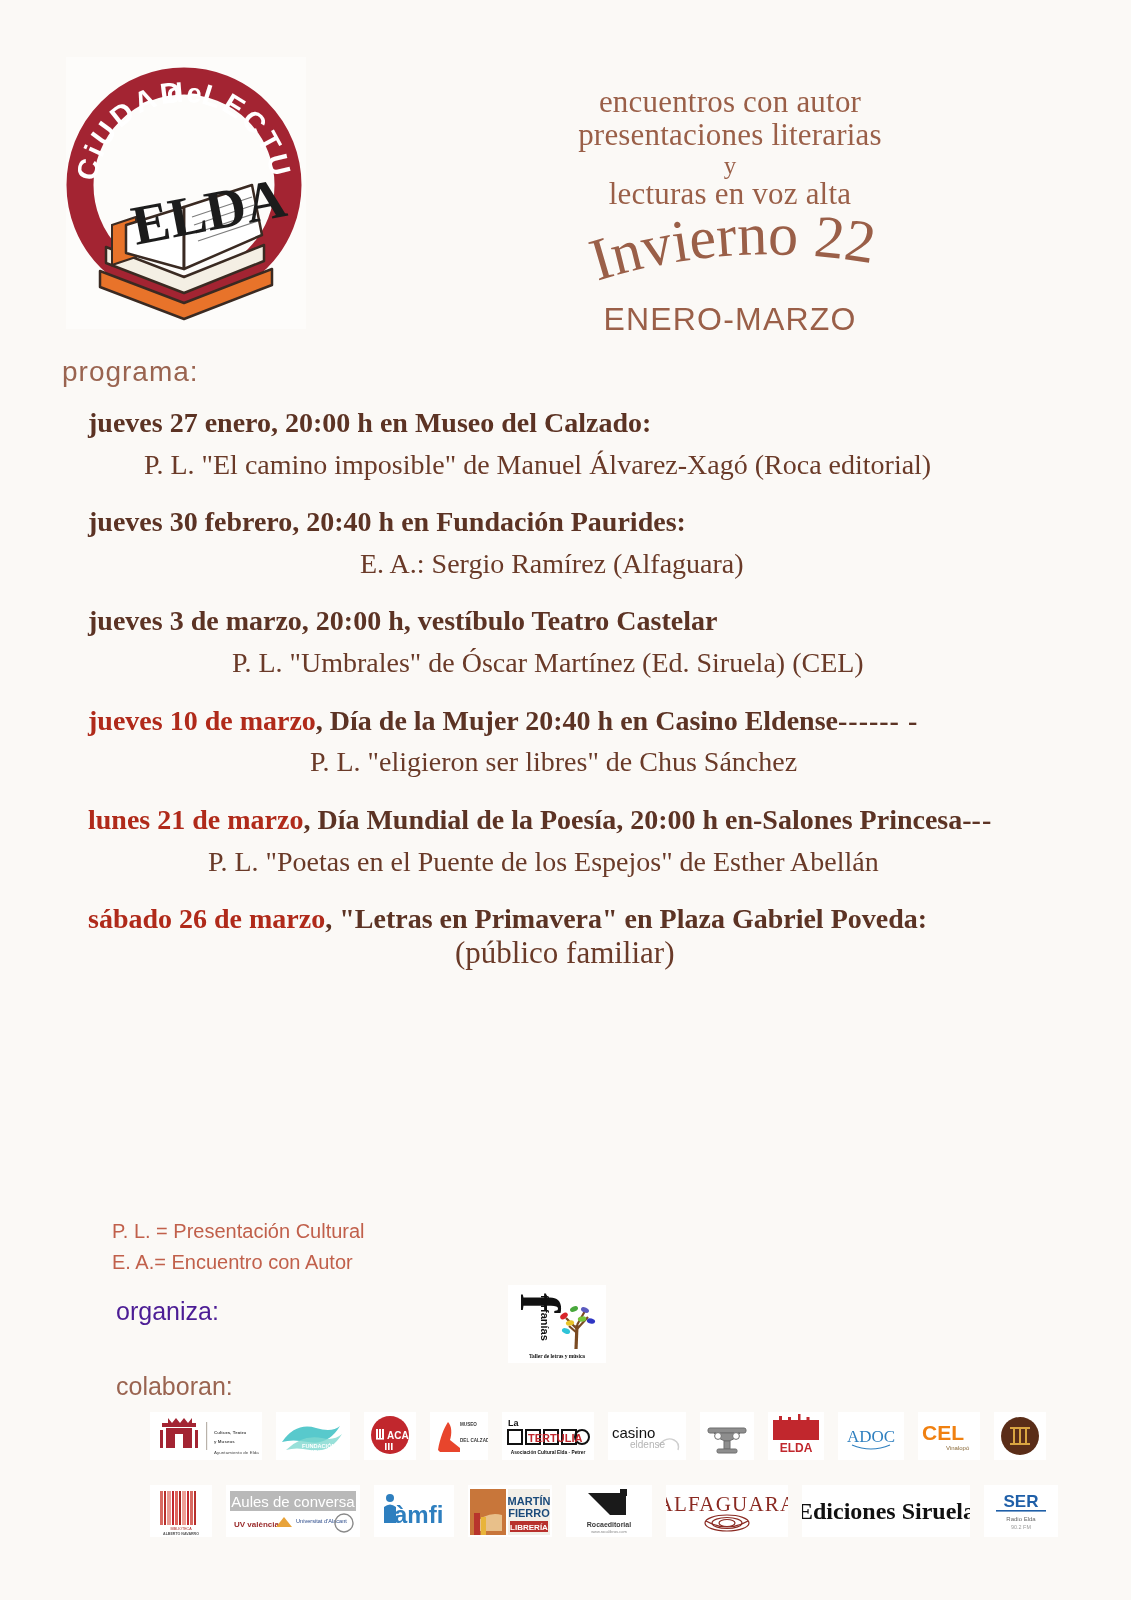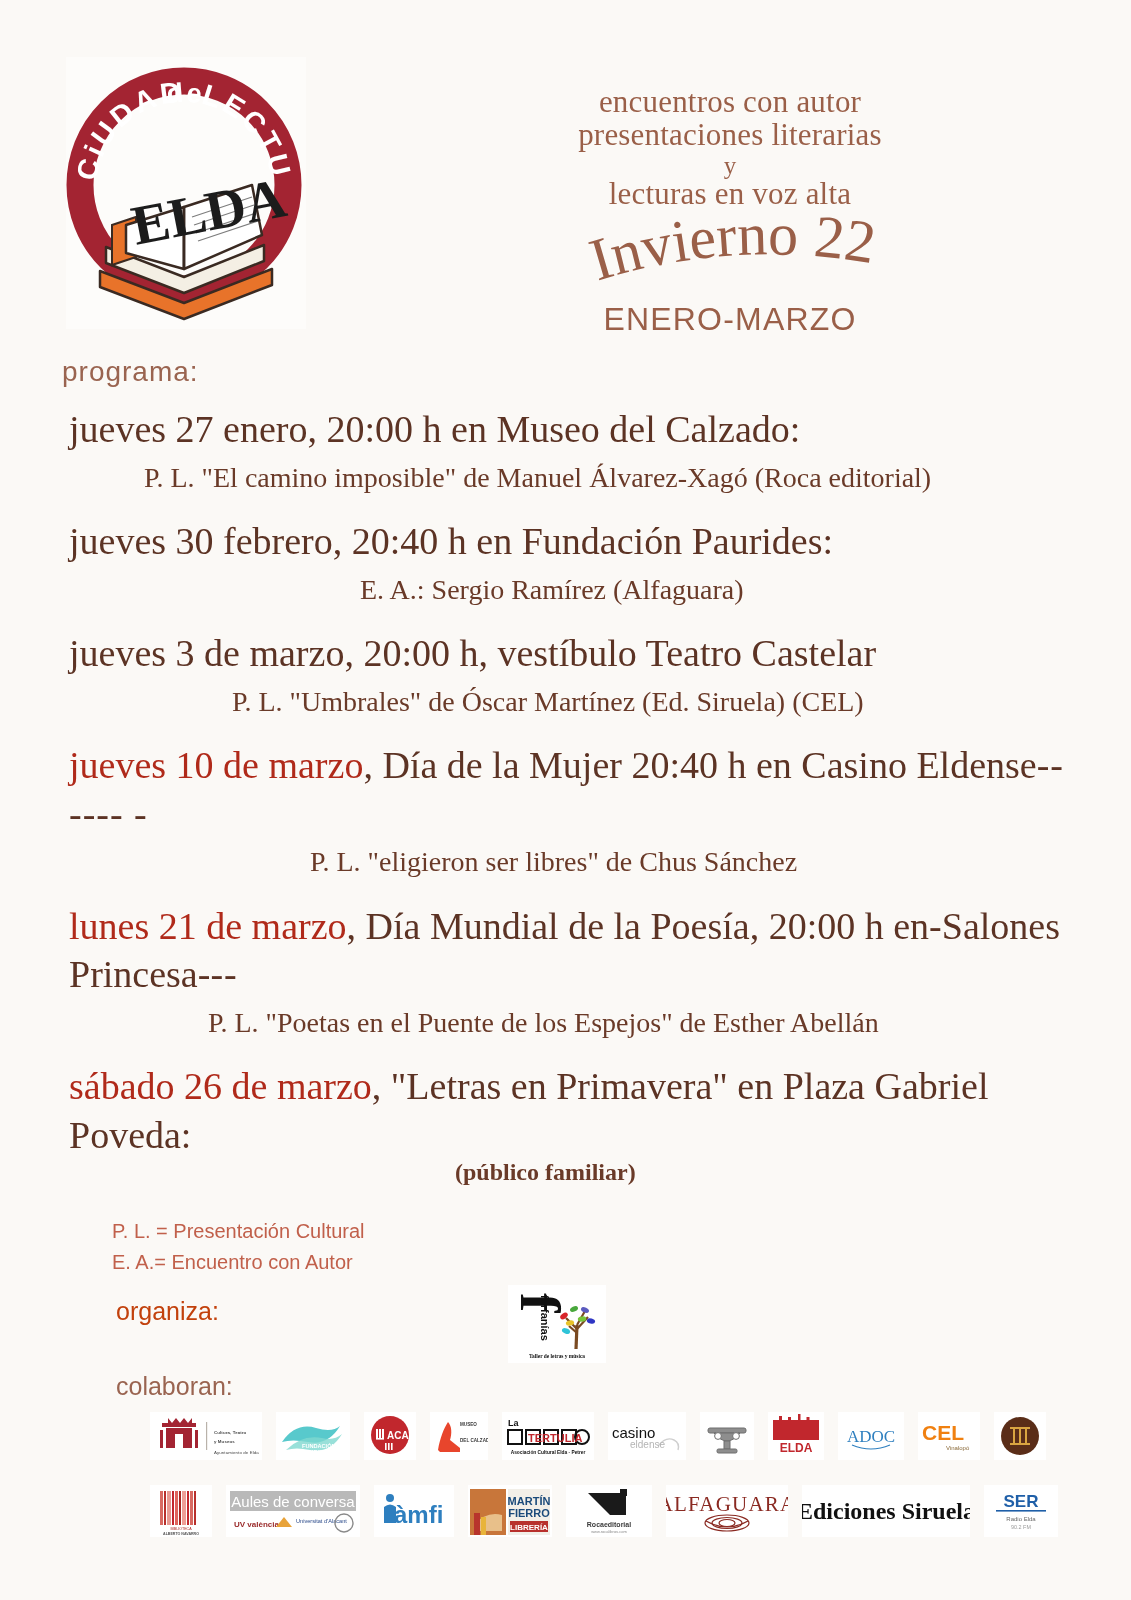--- a/index.html
+++ b/index.html
@@ -82,68 +82,68 @@
   }
 
   .program-list {
     position: absolute;
     left: 0;
     top: 405px;
     width: 1131px;
   }
   .event { margin-bottom: 21px; }
   .event-line1 {
-    font-size: 38px;
+    font-size: 28px;
     color: #5c3324;
     line-height: 1.28;
-    padding-left: 69px;
+    padding-left: 88px;
     padding-right: 60px;
+    font-weight: bold;
   }
   .event-line1 .date { color: #5c3324; }
   .event-line1.red .date { color: #b02a1a; }
   .event-line1 .trail { color: #5c3324; letter-spacing: 1px; }
   .event-line2 {
     font-size: 28px;
     color: #6a3a28;
     line-height: 1.3;
     margin-top: 6px;
   }
   .event-line2.i1 { padding-left: 144px; }
   .event-line2.i2 { padding-left: 360px; }
   .event-line2.i3 { padding-left: 232px; }
   .event-line2.i4 { padding-left: 310px; }
   .event-line2.i5 { padding-left: 208px; }
   .event-line2.i6 { padding-left: 345px; }
   .event-sub {
-    font-size: 24px;
+    font-size: 31px;
     color: #6a3a28;
     line-height: 1.05;
     padding-left: 455px;
-    font-weight: bold;
   }
 
   
   .legend {
     position: absolute;
     left: 112px;
     top: 1216px;
     font-family: "Liberation Sans", sans-serif;
     font-size: 20px;
     line-height: 1.55;
     color: #c1604b;
   }
 
   
   .organiza-label {
     position: absolute;
     left: 116px;
     top: 1297px;
     font-family: "Liberation Sans", sans-serif;
     font-size: 25px;
-    color: #c2410c;
+    color: #4c1d95;
     text-align: right;
   }
   .farfanias {
     position: absolute;
     left: 508px;
     top: 1285px;
     width: 98px;
     height: 78px;
     background: #ffffff;
   }

